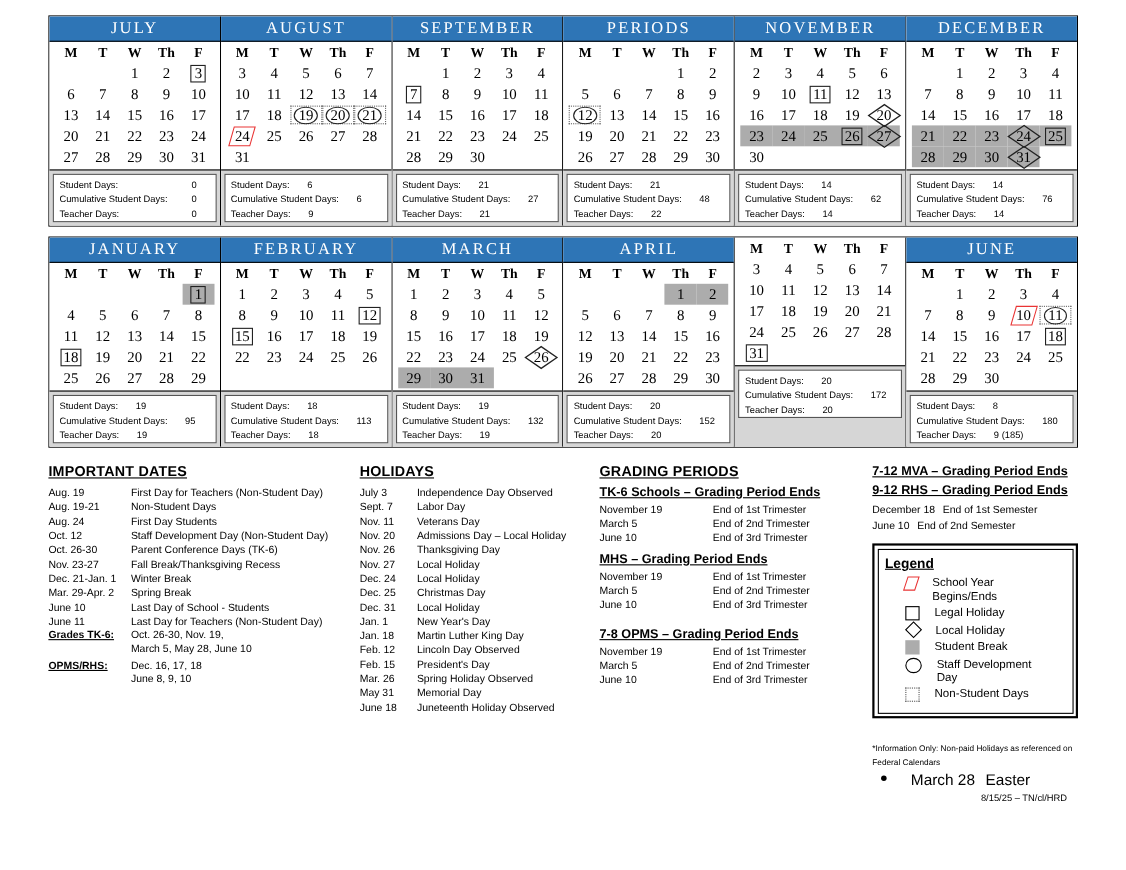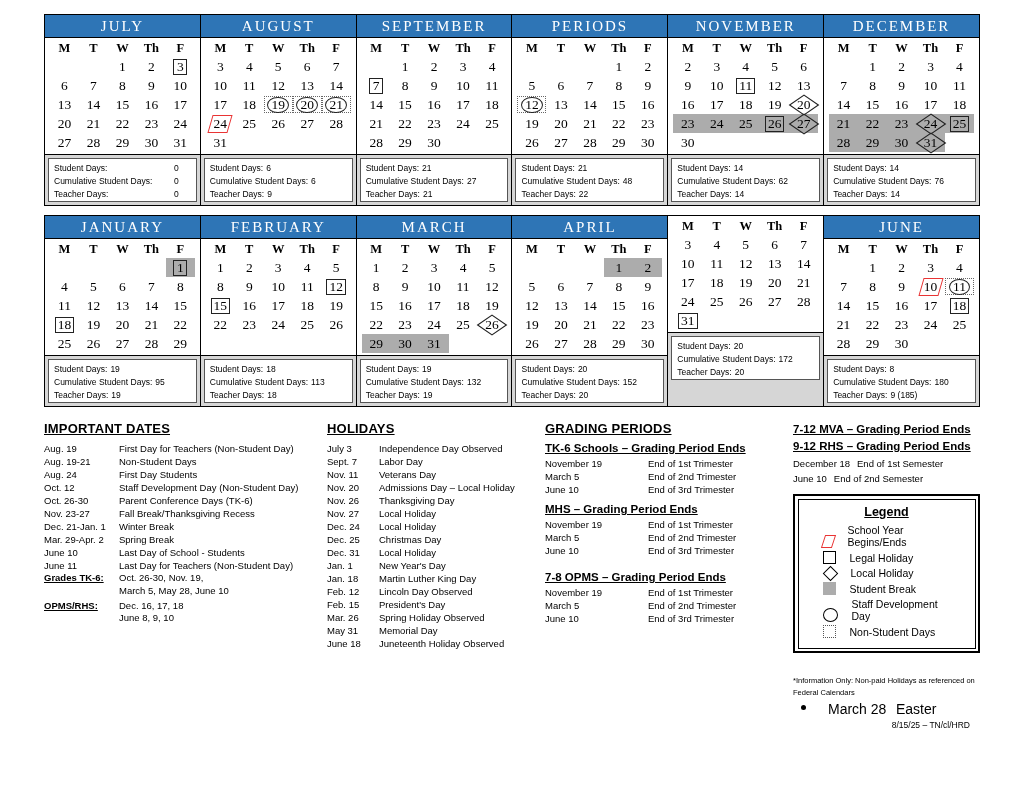--- a/index.html
+++ b/index.html
@@ -27,21 +27,21 @@
   .bg-gray{background:var(--gray)}
   .dotted::after{content:"";position:absolute;inset:1px 0;border:1px dotted #666;pointer-events:none}
   .day{position:relative;display:inline-flex;align-items:center;justify-content:center;min-width:14px;height:16px;line-height:16px;z-index:1}
   .m-box{border:1px solid #222;padding:0 2px}
   .m-circle{border:1.3px solid #222;border-radius:50%;padding:0 3px}
   .m-red::before{content:"";position:absolute;inset:-1px -3px;border:1.6px solid var(--red);transform:skewX(-16deg)}
   .m-diamond::before{content:"";position:absolute;width:13px;height:13px;border:1.3px solid #222;left:50%;top:50%;transform:translate(-50%,-50%) scaleX(1.45) rotate(45deg)}
 
   .sum-strip{background:var(--stripbg);border-top:1px solid #000;padding:3px;flex:1}
   .sum-box{background:#fff;border:1px solid #555;height:44px;padding:3px 5px;font-size:8.5px;line-height:1.5}
-  .sum-row{display:flex;gap:3px;white-space:nowrap}
+  .sum-row{display:flex;gap:16px;white-space:nowrap}
   .sum-right{justify-content:space-between}
   .sum-right .sum-val{margin-right:12px}
 
   
   .bottom{display:flex;margin-top:14px;width:936px}
   .b-col1{width:283px}
   .b-col2{width:218px}
   .b-col3{width:248px}
   .b-col4{width:187px}
   .sec-title{font-size:13px;font-weight:bold;text-decoration:underline;letter-spacing:.2px;margin-bottom:6px}
@@ -55,22 +55,22 @@
   .min-label{width:75px;font-weight:bold;text-decoration:underline;flex:none}
   .subhead{font-size:11.5px;font-weight:bold;text-decoration:underline;margin:7px 0 3px 0}
   .subhead.first{margin-top:2px}
   .grading-gap{margin-top:14px}
   .sem-head{font-size:11.5px;font-weight:bold;text-decoration:underline;line-height:1.45}
   .sem-row{display:flex;gap:7px;font-size:9.5px;margin-top:4px}
 
   
   .legend-outer{border:2.5px solid #000;padding:2.5px;margin-top:10px;background:#fff}
   .legend-inner{border:1.5px solid #000;padding:5px 6px 7px 6px}
-  .legend-title{text-align:center;font-size:12.5px;font-weight:bold;text-decoration:underline;margin-bottom:5px}
-  .leg-row{display:flex;align-items:flex-end;margin:3px 16px 3px 18px;font-size:10.5px}
+  .legend-title{text-align:left;font-size:12.5px;font-weight:bold;text-decoration:underline;margin-bottom:5px}
+  .leg-row{display:flex;align-items:flex-start;margin:3px 16px 3px 18px;font-size:10.5px}
   .sym{flex:none;margin-right:14px;position:relative;display:inline-block}
   .sym-red{width:11px;height:13px;border:1.6px solid var(--red);transform:skewX(-18deg)}
   .sym-boxs{width:13px;height:13px;border:1.4px solid #000}
   .sym-diamonds{width:11px;height:11px;border:1.4px solid #000;transform:rotate(45deg);margin-left:2px;margin-right:15px}
   .sym-grayfill{width:13px;height:13px;background:var(--gray)}
   .sym-circles{width:15px;height:14px;border:1.4px solid #000;border-radius:50%}
   .sym-dotteds{width:13px;height:13px;border:1.5px dotted #555}
 
   .footnote{font-size:7.5px;line-height:1.5;margin-top:22px}
   .easter-row{display:flex;font-size:14px;margin-top:3px}

